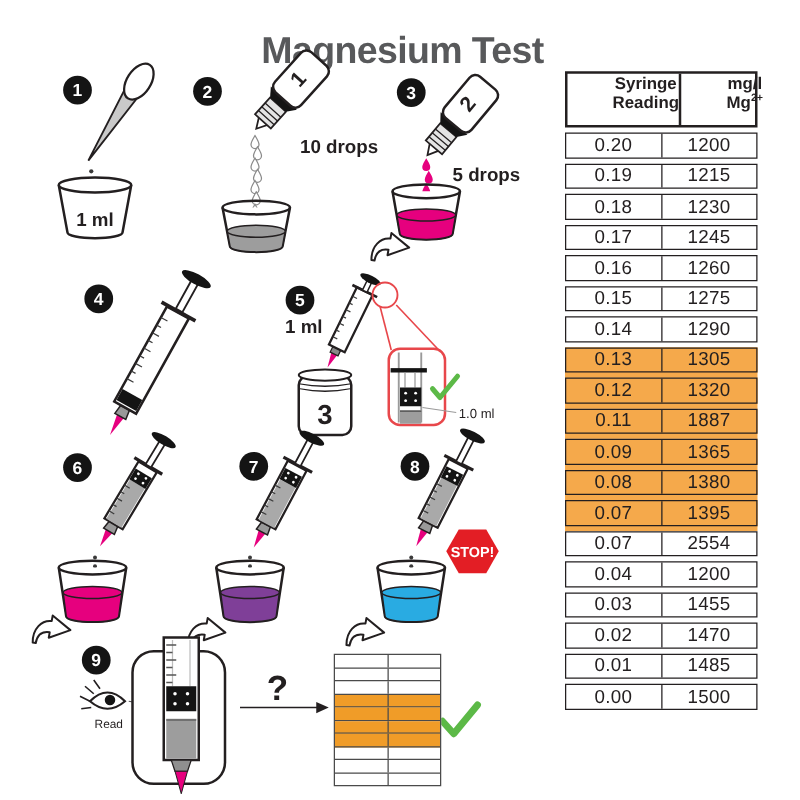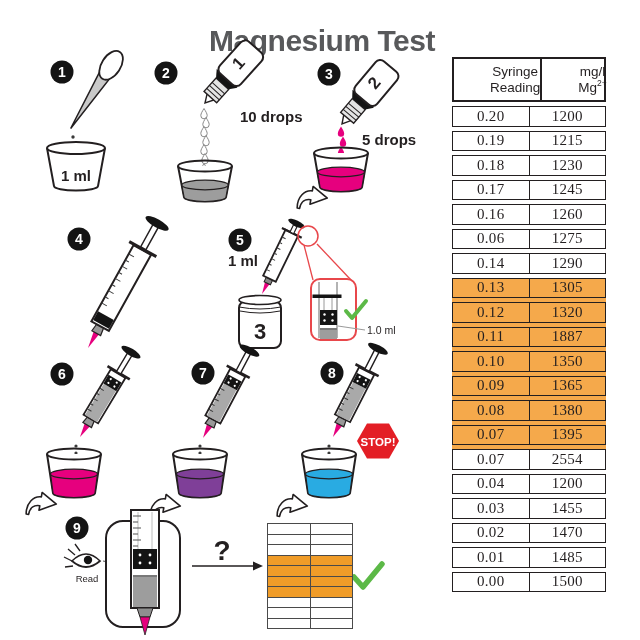--- a/index.html
+++ b/index.html
@@ -25,25 +25,25 @@
   .stroke-red{stroke:var(--calloutRed,#E8474B);}
   .stroke-green{stroke:var(--checkGreen,#5CB947);}
   .swirl{fill:#fff;stroke:#231f20;stroke-width:1.6;stroke-linejoin:round;}
   .drop-outline{fill:#fff;stroke:#8a8a8a;stroke-width:1;}
   .drop-magenta{fill:var(--magenta,#E6007E);}
 
   
   .ctable{position:absolute;left:452px;top:57px;width:154px;}
   .thead{box-sizing:border-box;height:45px;border:2px solid #231f20;background:#fff;
          display:flex;margin-bottom:4px;}
-  .th{flex:1;display:flex;flex-direction:column;align-items:center;justify-content:center;
-      font-weight:normal;font-size:13.5px;line-height:1.12;text-align:center;margin-left:36px;}
+  .th{flex:1;display:flex;flex-direction:column;align-items:center;
+      font-weight:bold;font-size:13.5px;line-height:1.12;text-align:center;margin-left:36px;}
   .th:first-child{border-right:2px solid #231f20;}
   .th sup{font-size:8.5px;vertical-align:super;}
-  .trow-wrap{box-sizing:border-box;height:24.5px;padding-bottom:4px;font-family:Liberation Serif, serif;}
+  .trow-wrap{box-sizing:border-box;height:24.5px;padding-bottom:4px;}
   .trow-wrap.hl{background:var(--tableOrange,#F5A94B);}
   .trow{box-sizing:border-box;height:100%;border:1.8px solid #231f20;background:#fff;display:flex;}
   .trow-wrap.hl .trow{background:var(--tableOrange,#F5A94B);justify-content:flex-end;}
   .tcell{flex:1;display:flex;align-items:center;justify-content:center;
          font-size:15px;letter-spacing:0.3px;}
   .tcell:first-child{border-right:1.8px solid #231f20;}
 
   
   .mini-table{position:absolute;left:267px;top:523px;width:84px;height:104px;
               border:1.5px solid #4a4a4a;display:flex;flex-direction:column;background:#fff;}
@@ -407,21 +407,21 @@
           </div>
         </div>
         <div class="trow-wrap">
           <div class="trow">
             <div class="tcell">0.16</div>
             <div class="tcell">1260</div>
           </div>
         </div>
         <div class="trow-wrap">
           <div class="trow">
-            <div class="tcell">0.06</div>
+            <div class="tcell">0.15</div>
             <div class="tcell">1275</div>
           </div>
         </div>
         <div class="trow-wrap">
           <div class="trow">
             <div class="tcell">0.14</div>
             <div class="tcell">1290</div>
           </div>
         </div>
         <div class="trow-wrap hl">
@@ -437,26 +437,20 @@
           </div>
         </div>
         <div class="trow-wrap hl">
           <div class="trow">
             <div class="tcell">0.11</div>
             <div class="tcell">1887</div>
           </div>
         </div>
         <div class="trow-wrap hl">
           <div class="trow">
-            <div class="tcell">0.10</div>
-            <div class="tcell">1350</div>
-          </div>
-        </div>
-        <div class="trow-wrap hl">
-          <div class="trow">
             <div class="tcell">0.09</div>
             <div class="tcell">1365</div>
           </div>
         </div>
         <div class="trow-wrap hl">
           <div class="trow">
             <div class="tcell">0.08</div>
             <div class="tcell">1380</div>
           </div>
         </div>

